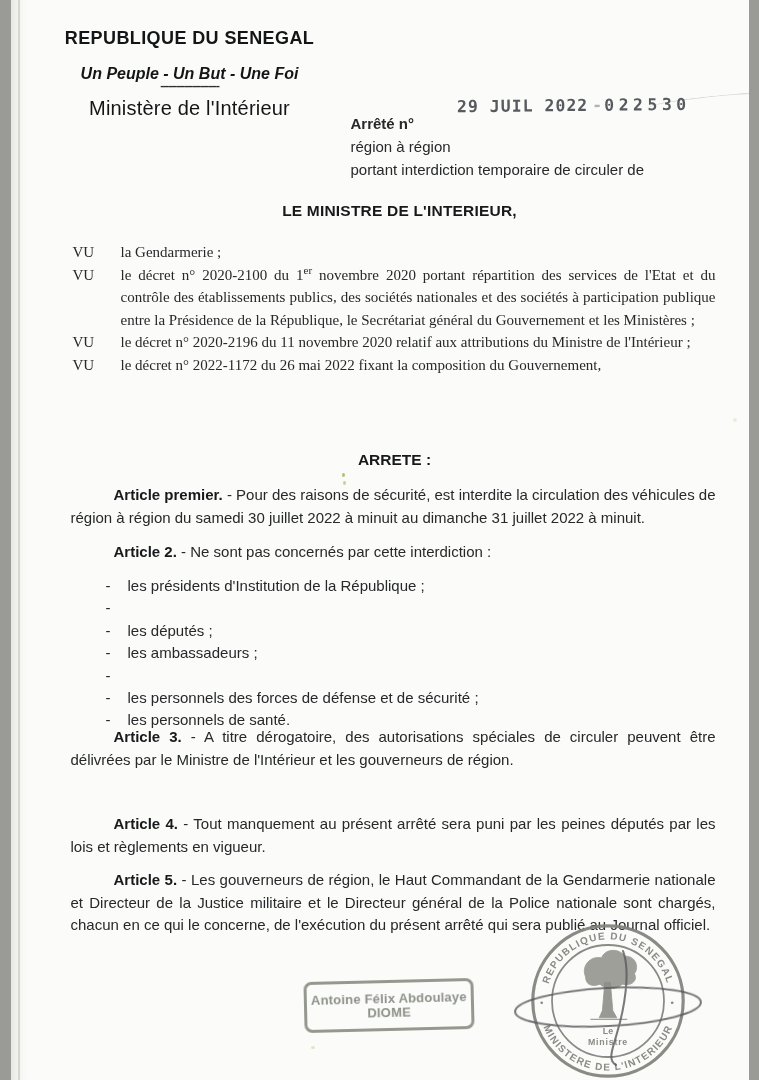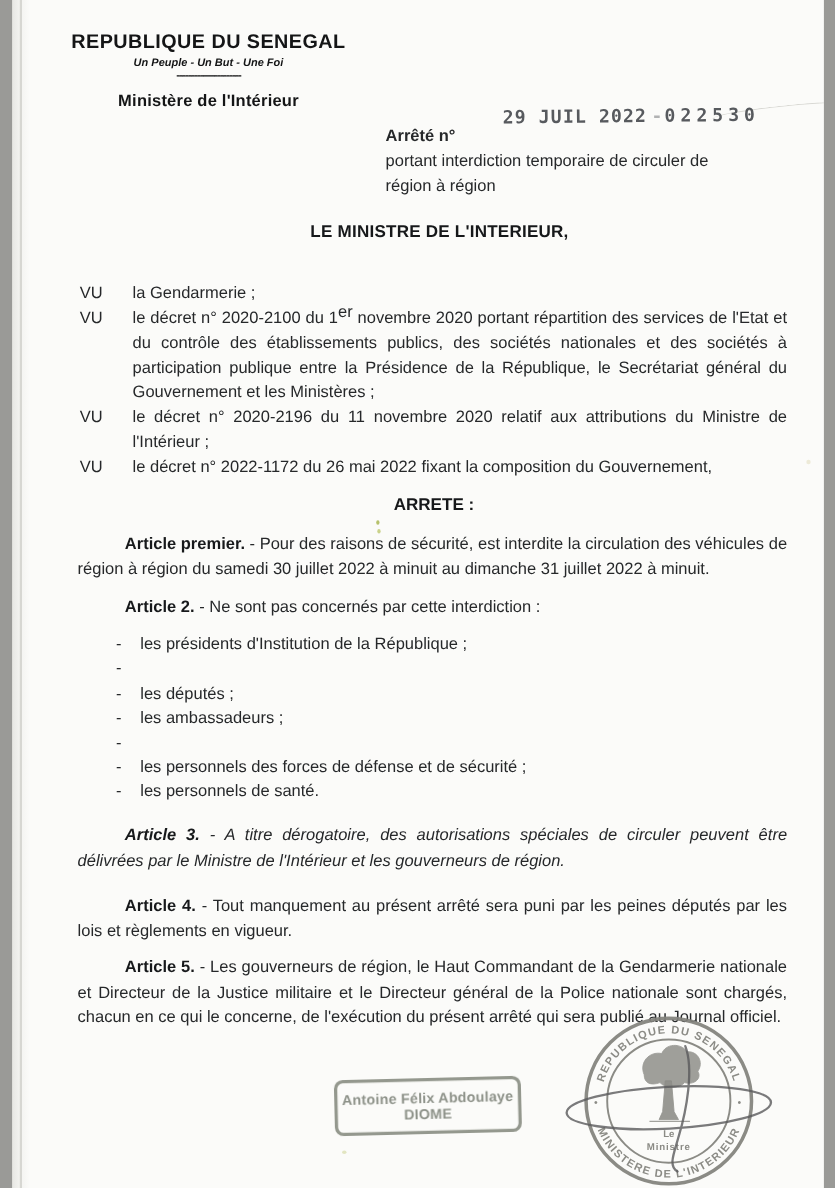--- a/index.html
+++ b/index.html
@@ -9,43 +9,43 @@
     background:linear-gradient(90deg,#e7e7e3 0px,#f3f3f0 7px,#fbfbf9 16px,#fbfbf9 100%);
     font-family:"Liberation Sans",sans-serif;
     color:#26282a;font-size:15px;line-height:22.5px;
   }
   .abs{position:absolute;}
   .scan-edge{left:7px;top:0;width:2px;height:1080px;background:#cfcfca;opacity:.8;}
   .crease{left:636px;top:96px;width:128px;height:10px;border-top:1px solid #d6d6d1;border-radius:60%;transform:rotate(-6deg);opacity:.9;}
   
   .hdr{left:52px;top:28px;width:254px;text-align:center;color:#141516;}
   .hdr-republic{font-size:18px;font-weight:bold;letter-spacing:.4px;line-height:20px;}
-  .hdr-motto{font-size:10px;font-weight:bold;font-style:italic;line-height:15px;margin-top:2px;}
+  .hdr-motto{font-size:16px;font-weight:bold;font-style:italic;line-height:15px;margin-top:18px;}
   .hdr-sep{font-size:11px;font-weight:bold;letter-spacing:-1px;line-height:9px;color:#2a2b2c;}
-  .hdr-ministry{font-size:15px;font-weight:bold;margin-top:7px;letter-spacing:.2px;}
+  .hdr-ministry{font-size:20px;font-weight:normal;margin-top:7px;letter-spacing:.2px;}
   
   .datestamp{left:446px;top:95px;font-family:"DejaVu Sans Mono","Liberation Mono",monospace;
     font-weight:bold;font-size:16.5px;color:#4a4d51;letter-spacing:1px;transform:rotate(-.6deg);white-space:nowrap;opacity:.92;}
   .datestamp .sep{opacity:.45;margin:0 1px 0 4px;}
   .datestamp .num{letter-spacing:4.5px;}
   
   .titleblock{left:340px;top:112px;width:390px;line-height:23px;}
   .titleblock .t1{font-weight:bold;}
   .minheading{left:0;top:200px;width:778px;text-align:center;font-weight:bold;font-size:15.5px;color:#16181a;letter-spacing:.2px;}
   
-  .vublock{left:62px;top:256px;width:643px;}
+  .vublock{left:62px;top:241px;width:643px;font-family:Liberation Serif, serif;}
   .vu-row{display:flex;}
   .vu-label{flex:none;width:48px;}
   .vu-text{flex:1;text-align:justify;}
-  sup{font-size:15px;line-height:0;vertical-align:super;}
+  sup{font-size:11px;line-height:0;vertical-align:super;}
   .arrheading{left:0;top:449px;width:768px;text-align:center;font-weight:bold;font-size:15.5px;color:#16181a;}
   
   .article{margin:0;text-align:justify;left:60px;width:645px;}
   .art-label{font-weight:bold;color:#17191b;margin-left:43px;}
-  .a1{top:484px;} .a2{top:541px;} .a3{top:749px;font-style:italic;} .a4{top:813px;} .a5{top:869px;}
+  .a1{top:484px;} .a2{top:541px;} .a3{top:726px;} .a4{top:813px;} .a5{top:869px;}
   
   .exlist{left:95px;top:575px;width:565px;}
   .ex-row{display:flex;line-height:22.4px;}
   .ex-dash{flex:none;width:22px;}
   
   .namestamp{left:293px;top:980px;width:170px;padding:9px 4px 8px 4px;box-sizing:border-box;
     border:3px solid #8f9389;border-radius:8px;text-align:center;
     color:#878c82;font-weight:bold;font-size:13px;line-height:14px;letter-spacing:.2px;
     transform:rotate(-1.4deg);filter:blur(.3px);opacity:.95;}
   
@@ -75,22 +75,22 @@
     <div class="hdr-sep">----------------------</div>
     <div class="hdr-ministry">Ministère de l'Intérieur</div>
   </div>
 
   <div class="abs datestamp">
     <span>29 JUIL 2022</span><span class="sep">-</span><span class="num">022530</span>
   </div>
 
   <div class="abs titleblock">
     <div class="t1">Arrêté n°</div>
+    <div>région à région</div>
     <div>portant interdiction temporaire de circuler de</div>
-    <div>région à région</div>
   </div>
 
   <div class="abs minheading">LE MINISTRE DE L'INTERIEUR,</div>
 
   <div class="abs vublock">
     <div class="vu-row">
       <span class="vu-label">VU</span>
       <span class="vu-text">la Gendarmerie ;</span>
     </div>
     <div class="vu-row">

